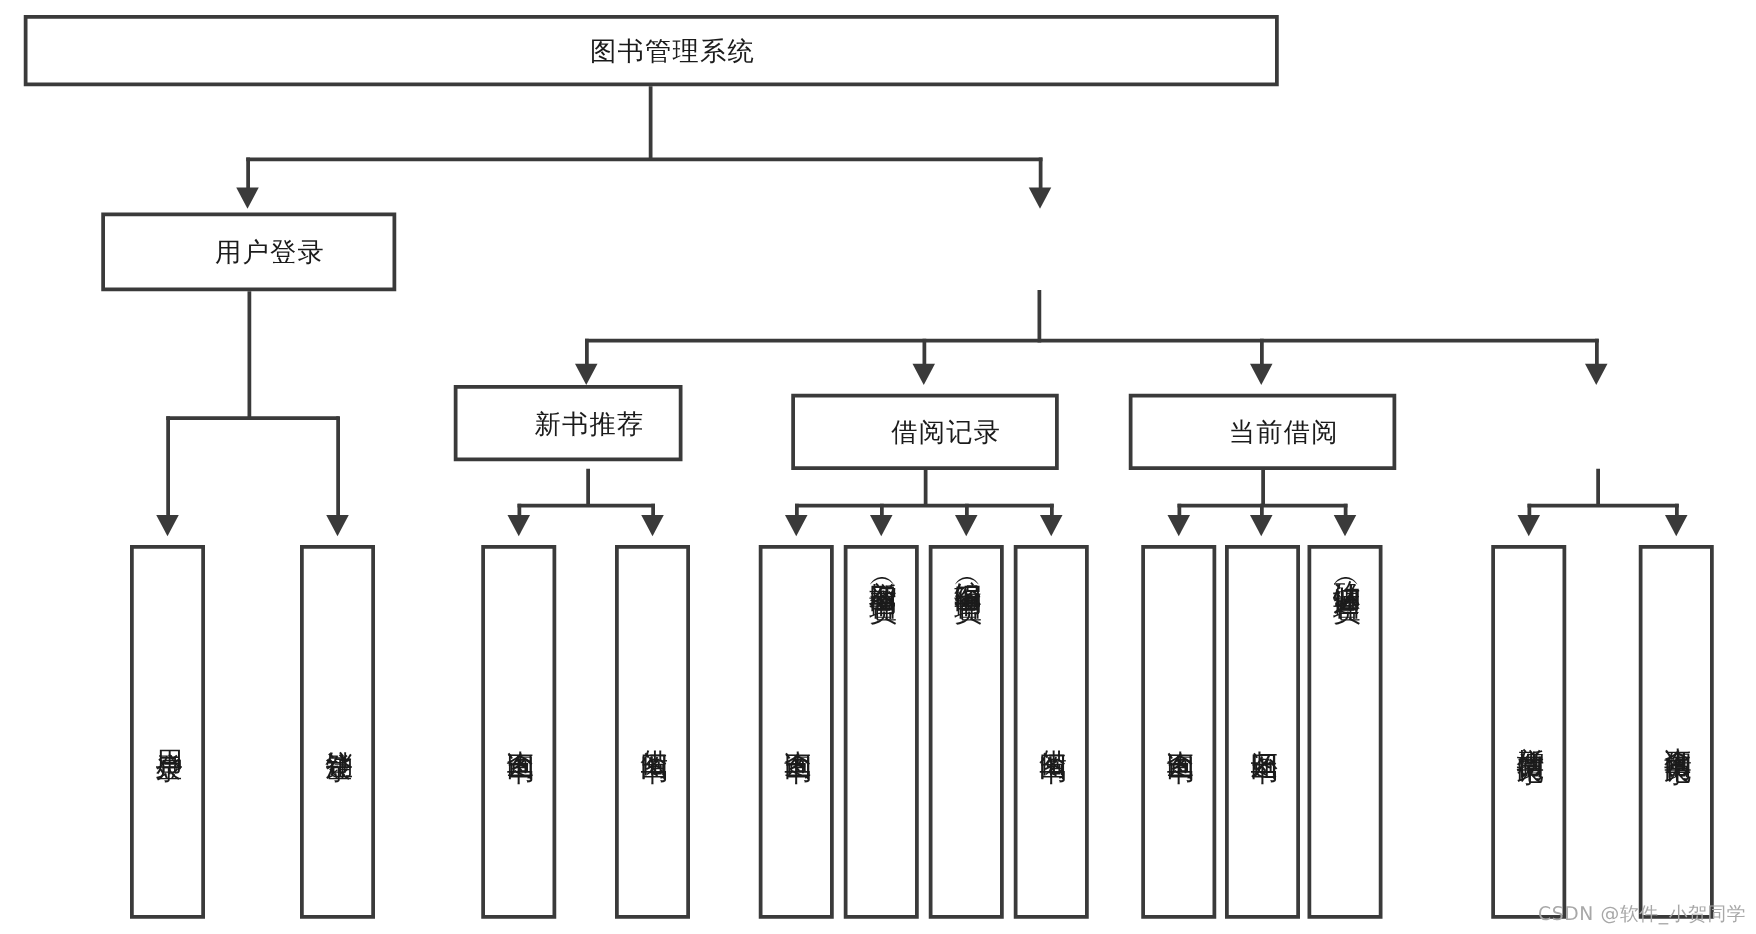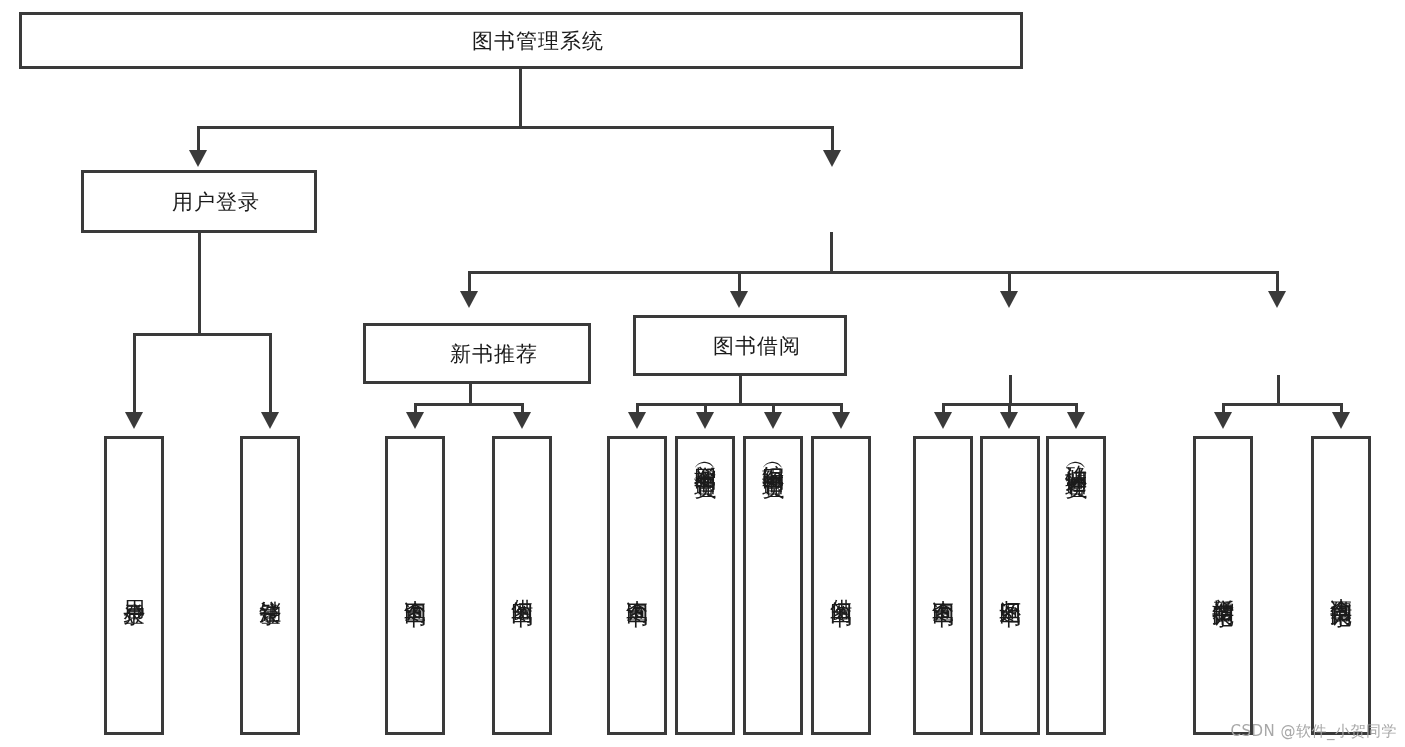--- a/index.html
+++ b/index.html
@@ -133,22 +133,23 @@
   <div class="edge h" style="left:1222px; top:403px; width:121px;"></div>
   <div class="edge v" style="left:1222px; top:403px; height:10px;"></div>
   <div class="edge v" style="left:1340px; top:403px; height:10px;"></div>
   <div class="arrow" style="left:1214px; top:412px;"></div>
   <div class="arrow" style="left:1332px; top:412px;"></div>
 
   <div class="node h" style="left:19px; top:12px; width:1004px; height:57px;">图书管理系统</div>
 
   <div class="node h" style="left:81px; top:170px; width:236px; height:63px;">用户登录</div>
 
-  <div class="node h" style="left:363px; top:323px; width:228px; height:61px;text-align:right;">新书推荐</div>
-  <div class="node h" style="left:633px; top:315px; width:214px; height:61px;">图书借阅</div>
+  <div class="node h" style="left:363px; top:308px; width:183px; height:61px;text-align:right;">新书推荐</div>
+  <div class="node h" style="left:633px; top:315px; width:214px; height:61px;">借阅记录</div>
+  <div class="node h" style="left:903px; top:315px; width:214px; height:61px;">当前借阅</div>
 
   <div class="node v mid" style="left:104px; top:436px; width:60px; height:299px;">
     <span class="vlabel">用户登录</span>
   </div>
   <div class="node v mid" style="left:240px; top:436px; width:60px; height:299px;">
     <span class="vlabel">注销登录</span>
   </div>
 
   <div class="node v mid" style="left:385px; top:436px; width:60px; height:299px;">
     <span class="vlabel">查询图书</span>

